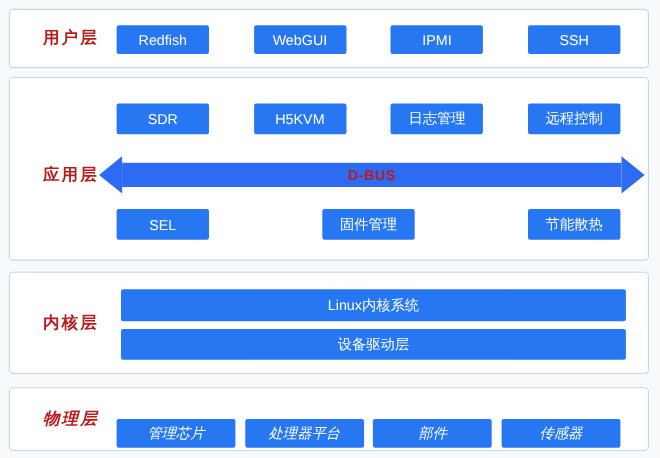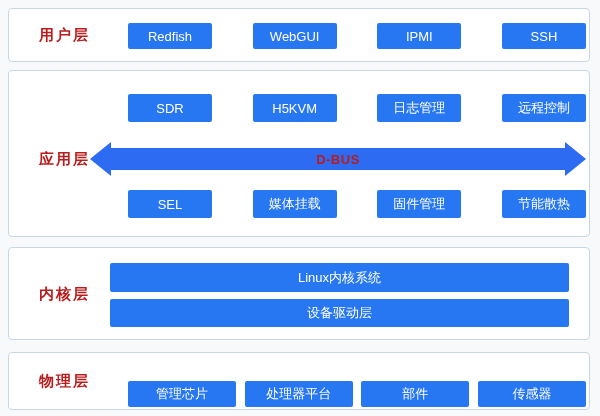--- a/index.html
+++ b/index.html
@@ -13,37 +13,37 @@
   .section {
     position:absolute;
     left:8px; width:582px;
     background:#ffffff;
     border:1px solid #c6d8e8;
     border-radius:4px;
   }
   #layer-user     { top:8px;   height:54px; }
   #layer-app      { top:70px;  height:167px; }
   #layer-kernel   { top:247px; height:93px; }
-  #layer-physical { top:352px; height:58px; }
+  #layer-physical { top:352px; height:58px;font-style:italic; }
 
   .layer-label {
     position:absolute;
     left:30px; top:50%;
     transform:translateY(-50%);
     font-size:15px;
     font-weight:bold;
     color:#b91c1c;
     letter-spacing:2px;
     white-space:nowrap;
   }
   #layer-app .layer-label { top:88px; }
 
   .btn-row {
     position:absolute;
-    left:119px; width:458px;
+    left:97px; width:458px;
     display:flex;
     justify-content:space-between;
   }
   .btn {
     width:84px; height:26px;
     background:#2777f2;
     color:#ffffff;
     font-size:13px;
     display:flex; align-items:center; justify-content:center;
     border-radius:2px;
@@ -122,21 +122,20 @@
     <div class="btn">远程控制</div>
   </div>
   <div class="arrow-wrap">
     <div class="arrow-head-left"></div>
     <div class="arrow-body"></div>
     <div class="arrow-head-right"></div>
     <div class="arrow-text">D-BUS</div>
   </div>
   <div class="btn-row bottom-row">
     <div class="btn">SEL</div>
-    <div class="btn">媒体挂载</div>
     <div class="btn">固件管理</div>
     <div class="btn">节能散热</div>
   </div>
 </div>
 
 <div class="section" id="layer-kernel">
   <div class="layer-label">内核层</div>
   <div class="bar bar-0">Linux内核系统</div>
   <div class="bar bar-1">设备驱动层</div>
 </div>

